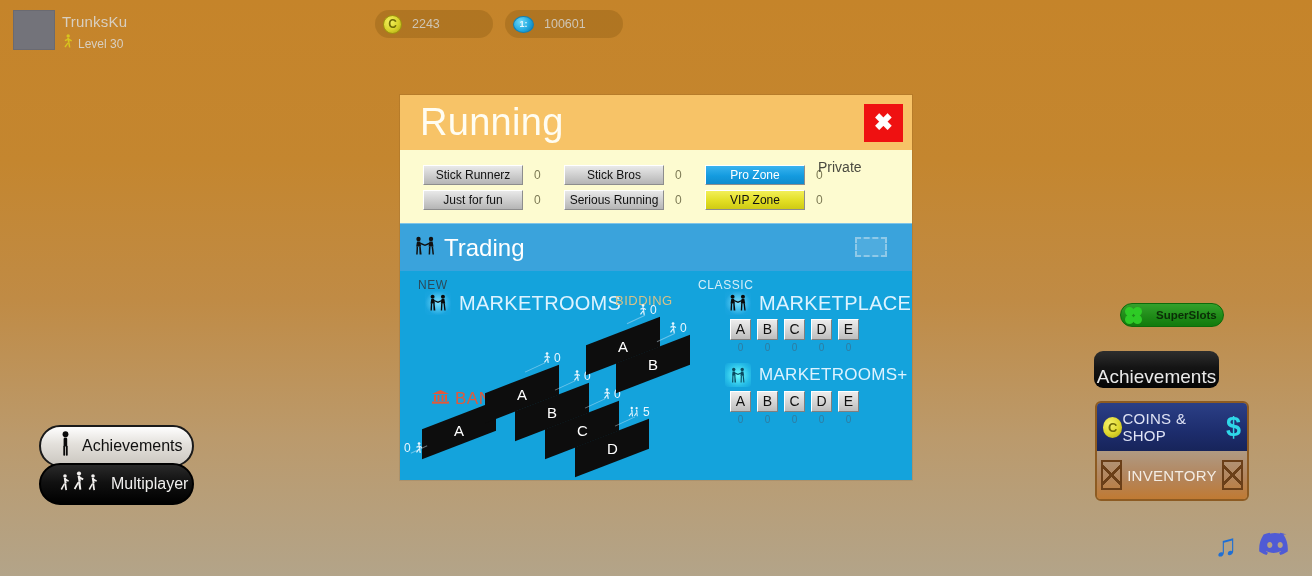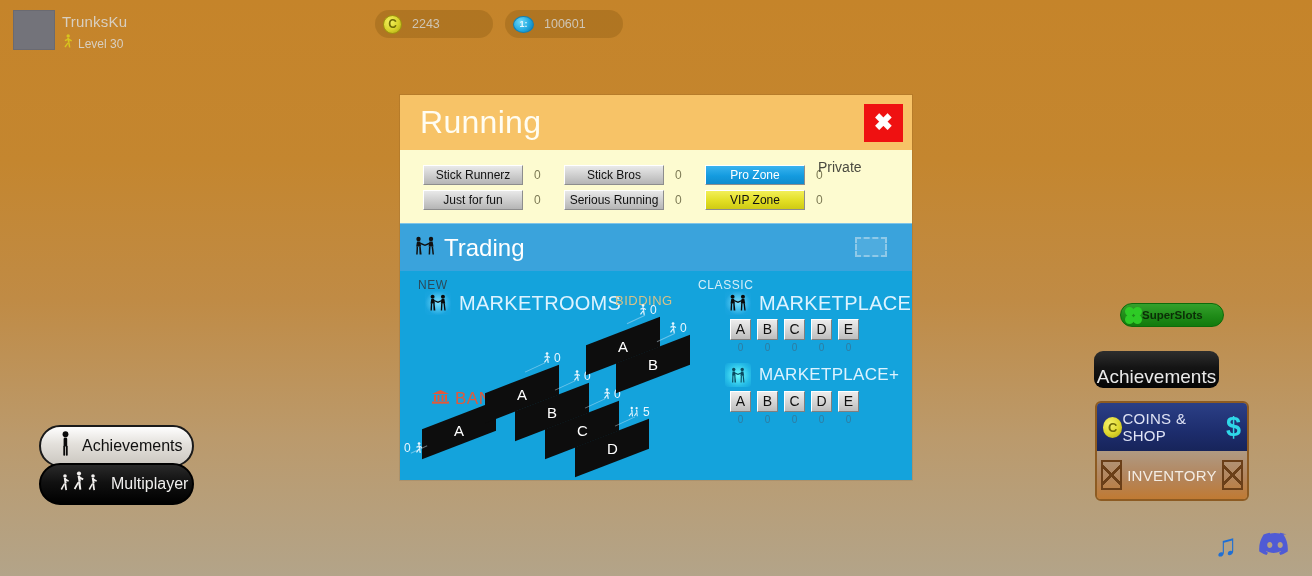--- a/index.html
+++ b/index.html
@@ -56,21 +56,21 @@
   #modal {
     position:absolute; left:400px; top:95px; width:512px; height:385px;
     background:#fdfbd0;
     box-shadow:0 0 0 1px rgba(0,0,0,.07);
   }
   #modal-header {
     height:55px; background:#f7c367;
     display:flex; align-items:center; justify-content:space-between;
     padding-left:20px;
   }
-  #modal-title { font-size:32px; color:#fffdf2; font-weight:normal; letter-spacing:.3px; }
+  #modal-title { font-size:38px; color:#fffdf2; font-weight:normal; letter-spacing:.3px; }
   #close-button {
     width:39px; height:38px; margin-right:9px;
     background:#ef1111; color:#fff;
     border:none; cursor:pointer;
     font-size:23px; font-weight:bold; line-height:1;
     display:flex; align-items:center; justify-content:center;
   }
 
   
   #rooms-area { height:73px; position:relative; background:#fdfbd0; }
@@ -193,21 +193,21 @@
     color:#f0efee;
   }
   .side-btn .lbl { font-size:16px; }
 
   
   #btn-superslots {
     position:absolute; left:1120px; top:303px; width:104px; height:24px;
     border-radius:12px; cursor:pointer;
     background:linear-gradient(to bottom,#35a02c 0%,#1f8b18 55%,#127a0d 100%);
     border:1px solid #0d6b0a;
-    display:flex; align-items:center; gap:0; padding-left:4px;
+    display:flex; align-items:center; gap:14px; padding-left:4px;
   }
   #btn-superslots .lbl { font-size:11.5px; color:#0b2d07; font-weight:bold; }
   #btn-achievements {
     position:absolute; left:1094px; top:351px; width:125px; height:37px;
     border-radius:9px; cursor:pointer;
     background:linear-gradient(to bottom,#2e2e2e 0%,#141414 45%,#050505 100%);
     display:flex; align-items:flex-end; justify-content:center;
   }
   #btn-achievements .lbl { font-size:19px; color:#e9e9e9; }
 
@@ -406,21 +406,21 @@
               <path d="M4.4 10.2h1.3l-.3 8H4z"></path>
               <path d="M6.6 10.2h1.3l.8 8H7z"></path>
               <circle cx="16" cy="3" r="2"></circle>
               <path d="M14.6 5.4h2.8l.8 5h-4.4z"></path>
               <path d="M14.3 10.2h1.3l-.3 8h-1.3z"></path>
               <path d="M16.5 10.2h1.3l.8 8h-1.3z"></path>
               <path d="M7.6 6.4 L11 8 L14.6 6.4 L15 7.6 L11 9.4 L7.2 7.6 Z"></path>
             </g>
           </svg>
       </span>
-      <span class="label small">MARKETPLACE+</span>
+      <span class="label small">MARKETROOMS+</span>
     </div>
 
     <div class="letter-grid" id="grid-mp">
       <div class="letter-cell">
         <div class="letter-box">A</div>
         <div class="letter-count">0</div>
       </div>
       <div class="letter-cell">
         <div class="letter-box">B</div>
         <div class="letter-count">0</div>

